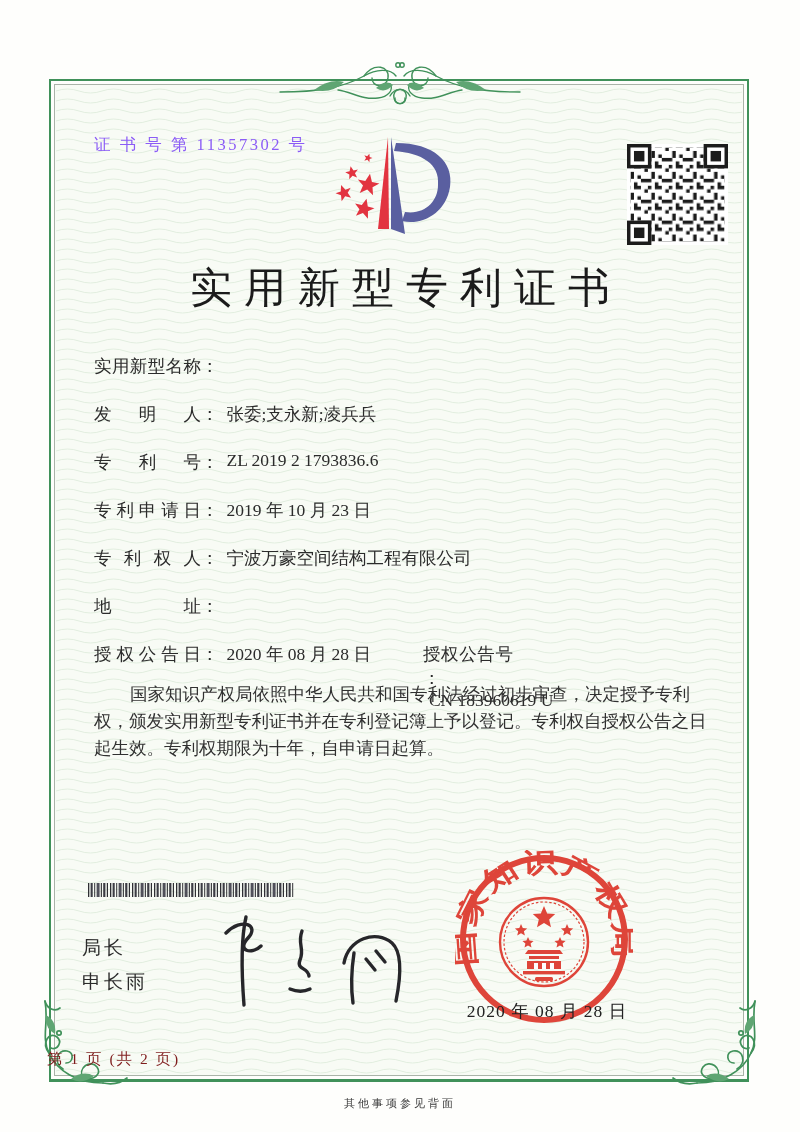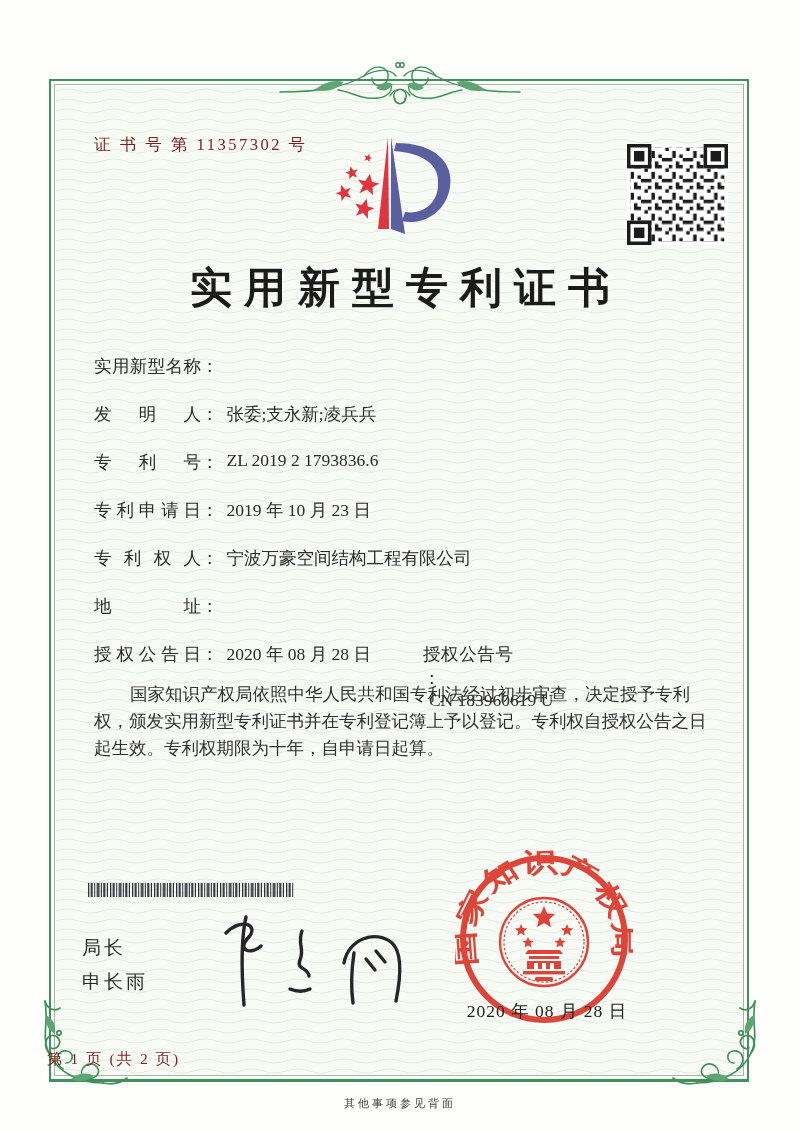--- a/index.html
+++ b/index.html
@@ -23,27 +23,27 @@
   }
   .guilloche { position:absolute; inset:1px; width:calc(100% - 2px); height:calc(100% - 2px); opacity:.65; }
   .ornament-top { position:absolute; left:278px; top:52px; width:244px; height:58px; }
   .ornament-corner { position:absolute; width:92px; height:92px; }
   .ornament-corner.left  { left:37px;  top:999px; }
   .ornament-corner.right { left:671px; top:999px; transform:scaleX(-1); }
 
   
   .cert-number {
     position:absolute; left:94px; top:134px;
-    font-size:16.5px; letter-spacing:2.5px; color:#7f1d1d;
+    font-size:16.5px; letter-spacing:2.5px; color:#8b5cf6;
   }
   .logo { position:absolute; left:322px; top:130px; width:160px; height:124px; }
   .qr   { position:absolute; left:627px; top:144px; width:101px; height:101px; }
   .title {
     position:absolute; top:260px; left:0; width:100%;
-    text-align:center; font-size:42px; font-weight:700;
+    text-align:center; font-size:42px; font-weight:400;
     letter-spacing:12px; text-indent:12px; color:#1b1b1b;
   }
 
   
   .fields { position:absolute; left:94px; top:354px; width:618px; list-style:none; }
   .field-row { display:flex; align-items:flex-start; height:48px; font-size:17.5px; color:#2b2b2b; }
   .field-row.double { gap:0; }
   .f-label {
     display:inline-block; width:107px;
     text-align:justify; text-align-last:justify;

